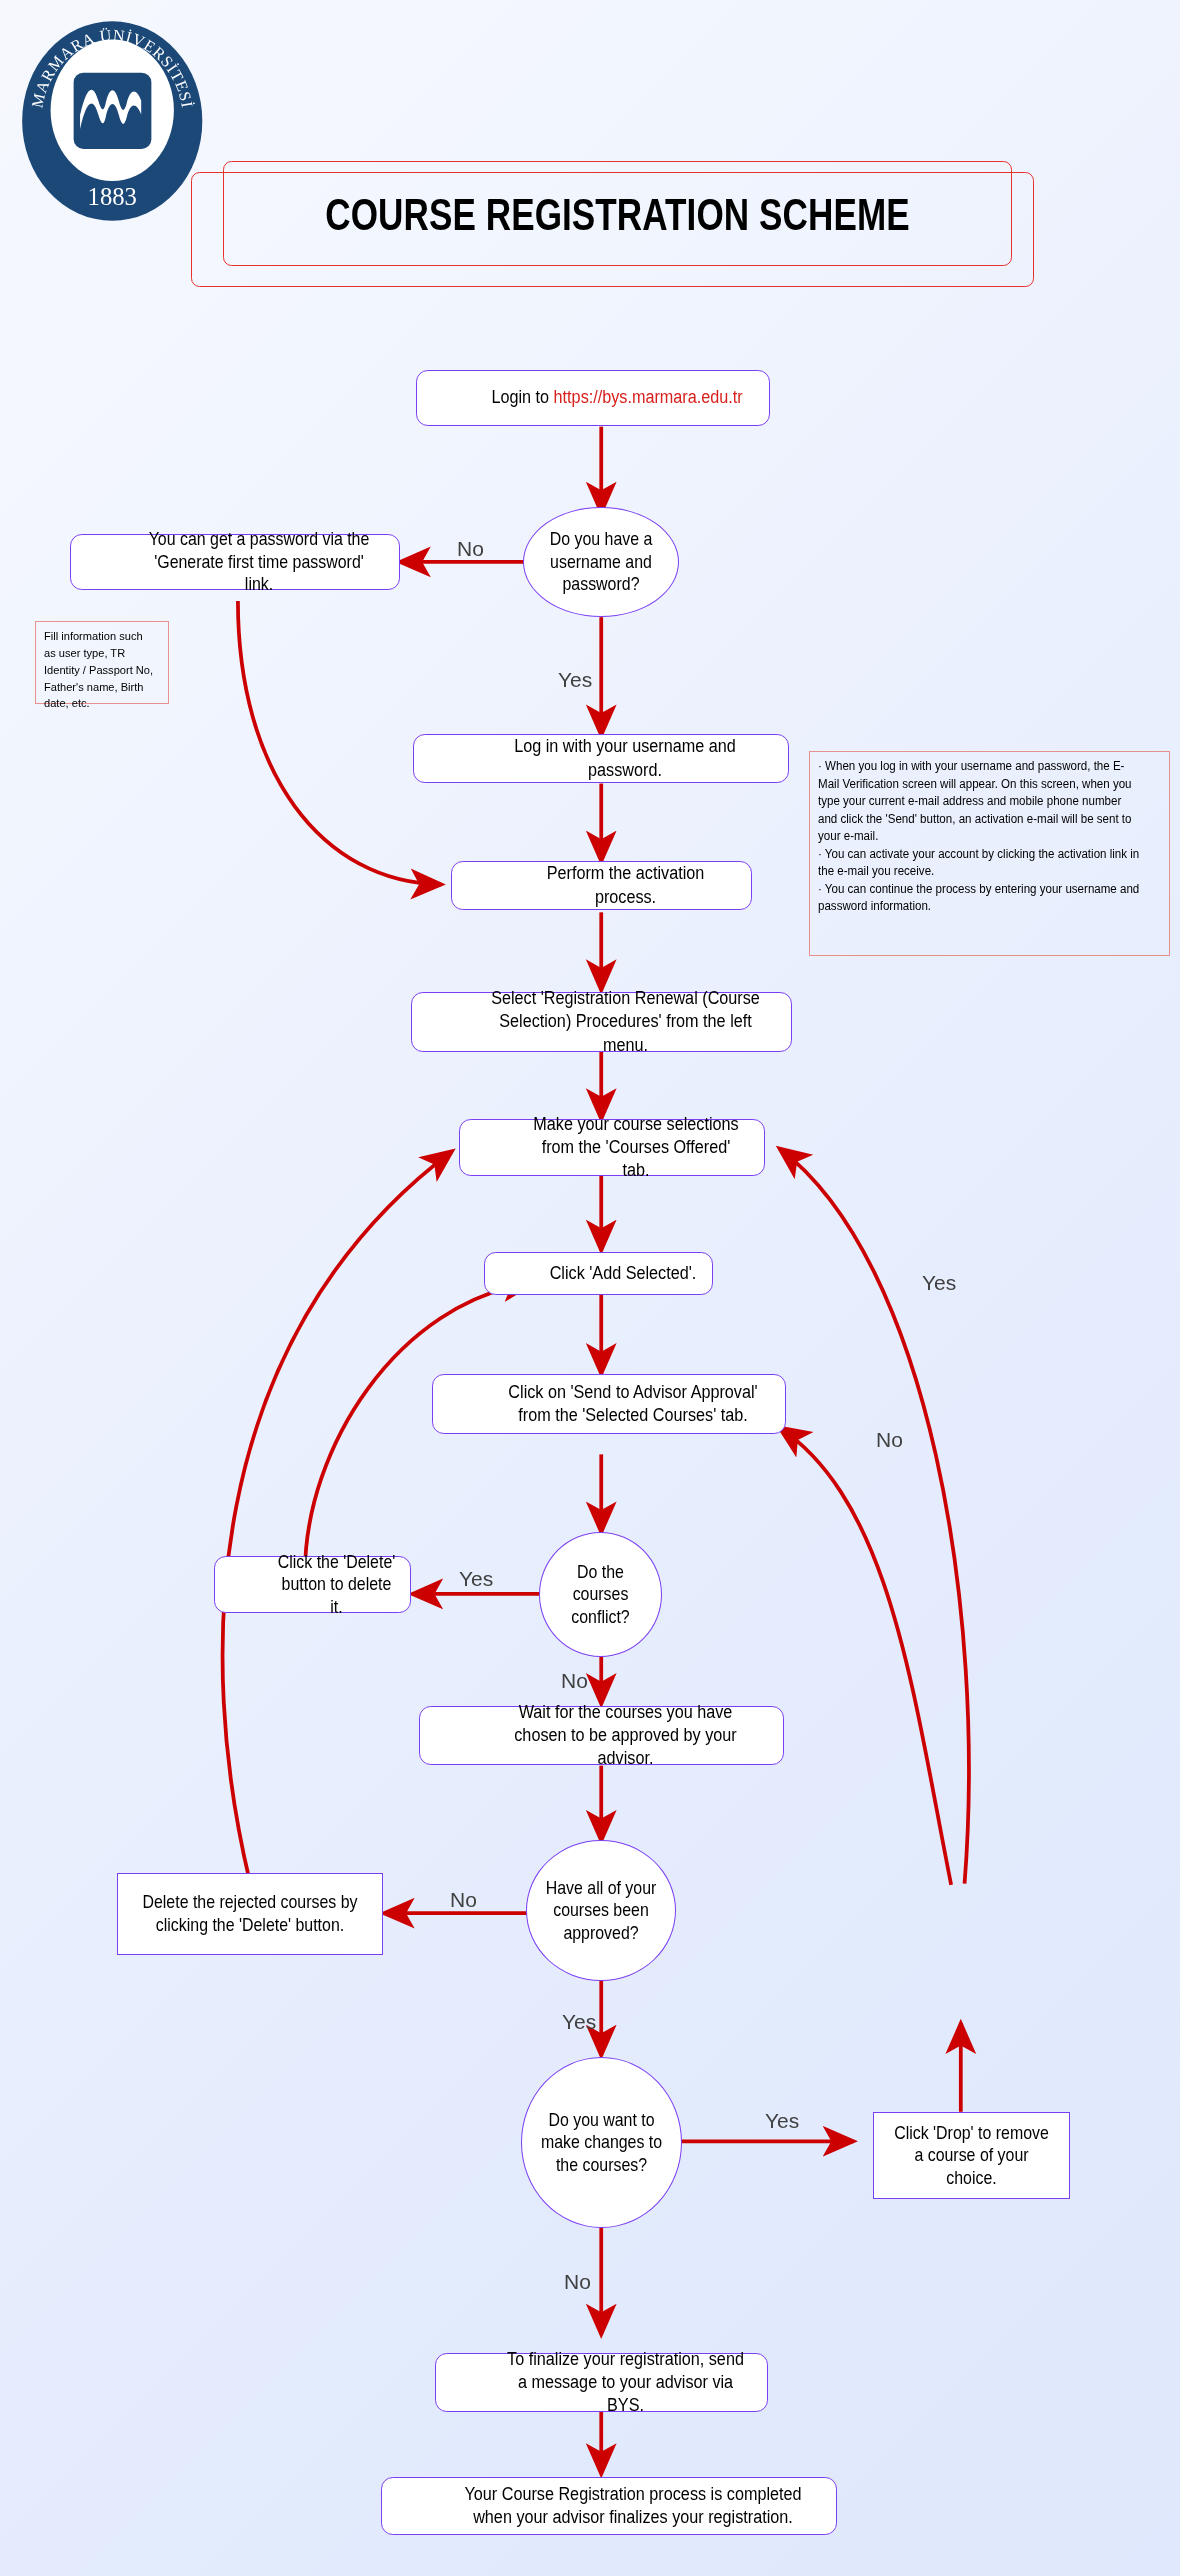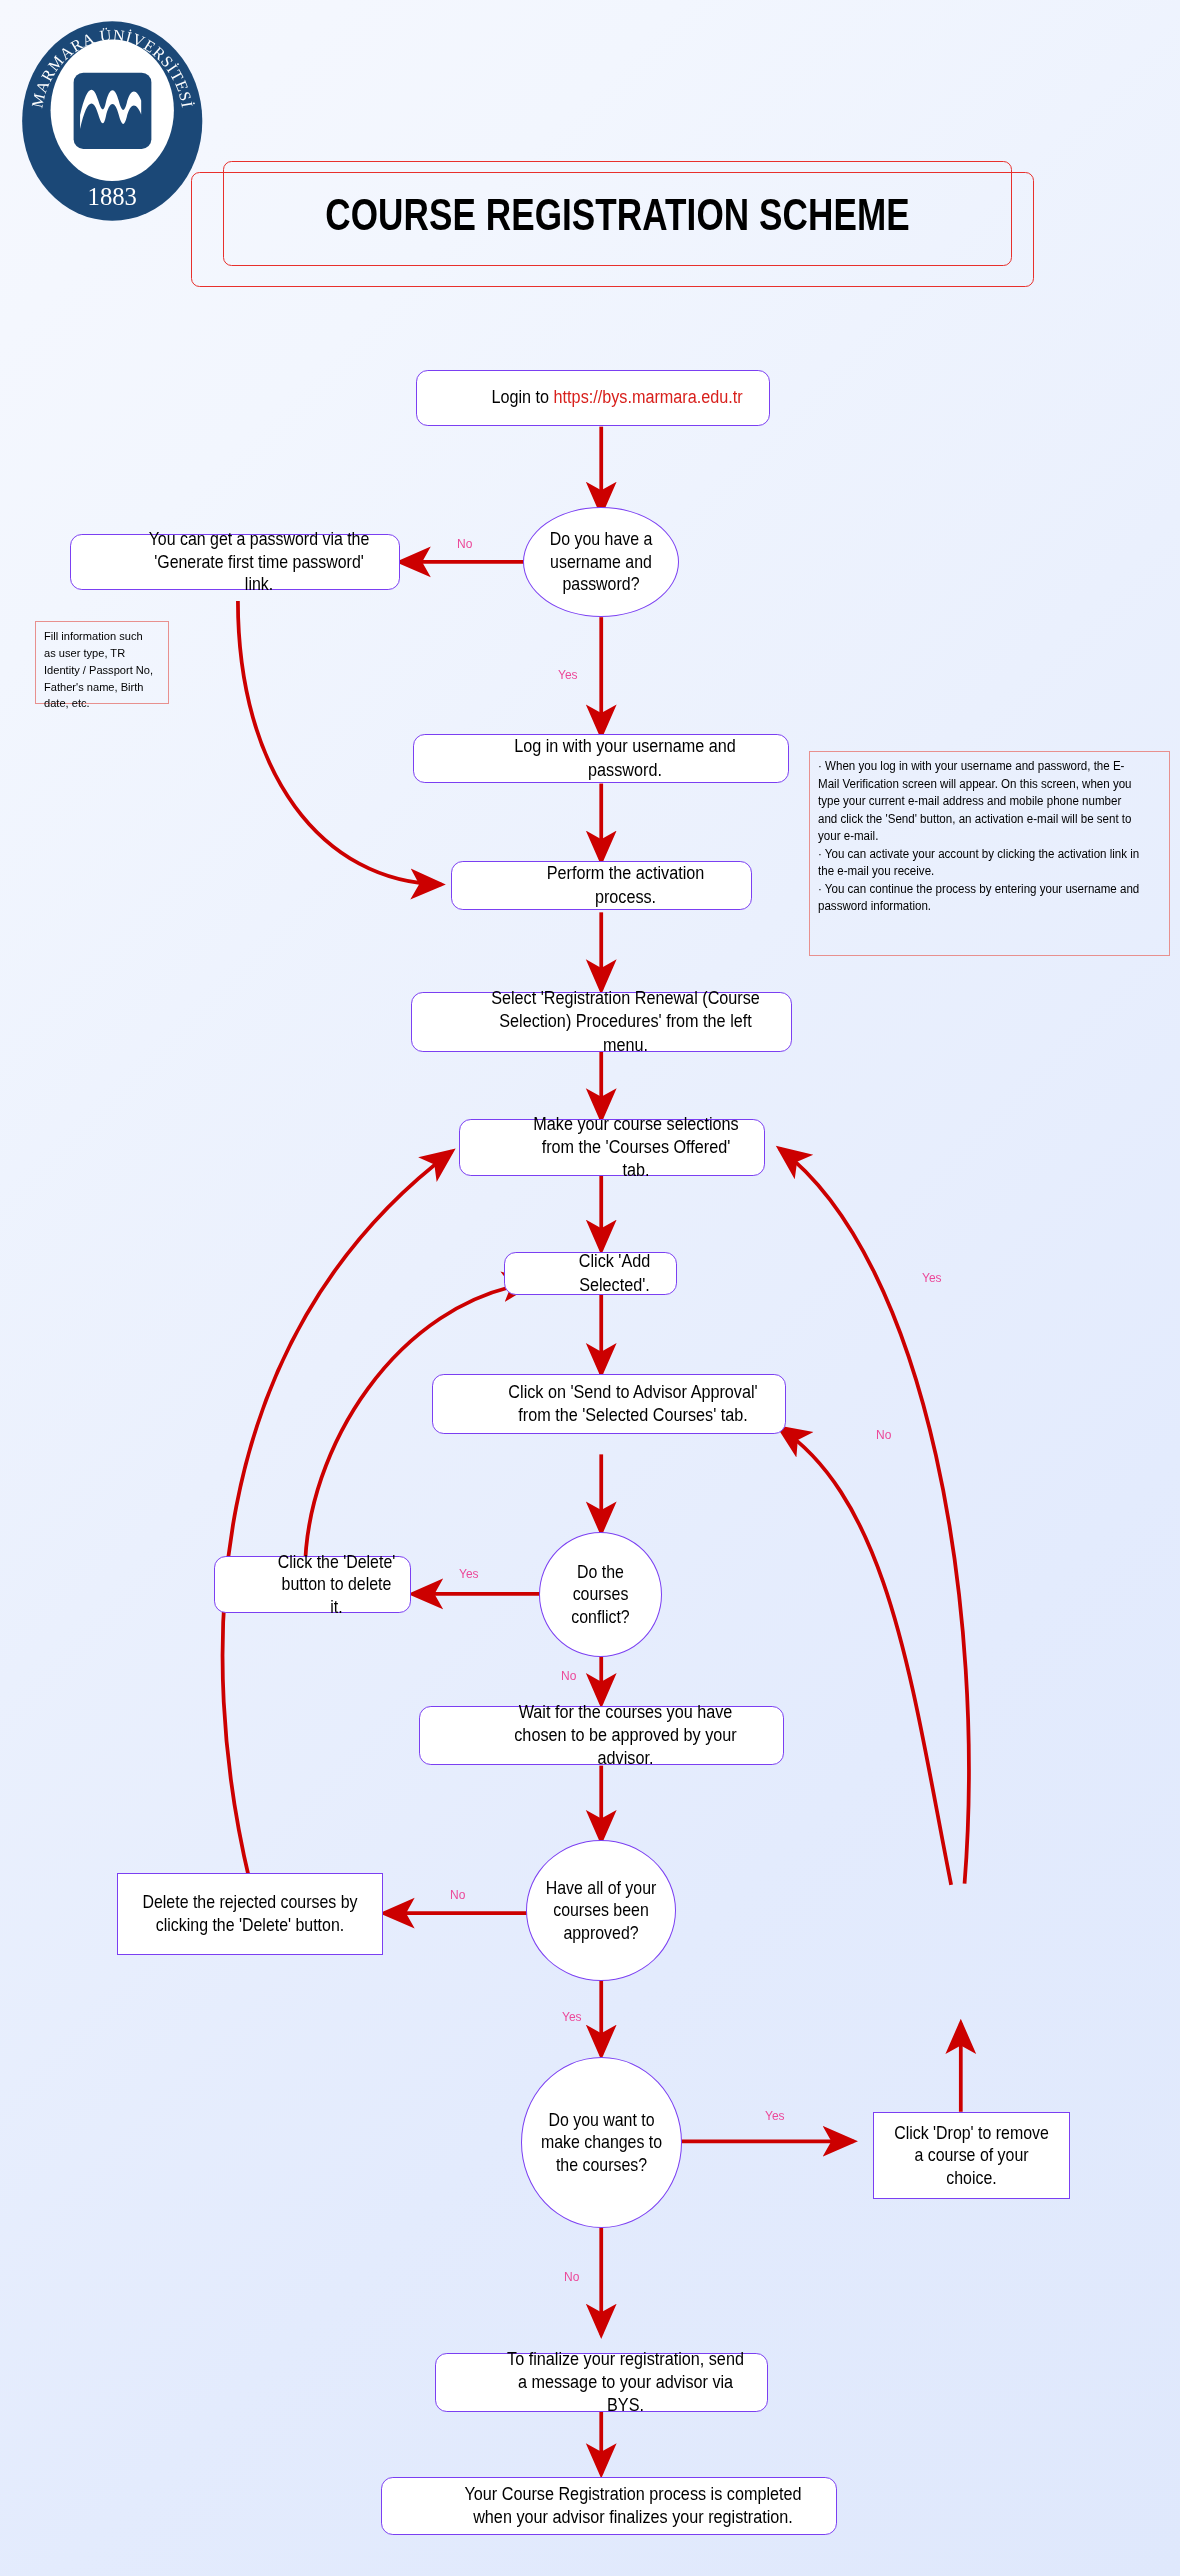--- a/index.html
+++ b/index.html
@@ -104,22 +104,22 @@
   }
   .note .inner {
     transform: scaleX(0.94);
     transform-origin: left center;
     display: block;
   }
 
   
   .edge-label {
     position: absolute;
-    color: #ec4899;
-    font-size: 12px;
+    color: #404040;
+    font-size: 21px;
     white-space: nowrap;
   }
 
   .url { color: #d8201c; }
 </style>
 </head>
 <body>
 
 <div id="canvas">
 
@@ -231,21 +231,21 @@
   </div>
 
   <div class="node rounded" style="left:411px; top:992px; width:381px; height:60px; font-size:18px;">
     <div class="inner">Select 'Registration Renewal (Course Selection) Procedures' from the left menu.</div>
   </div>
 
   <div class="node rounded" style="left:459px; top:1119px; width:306px; height:57px; font-size:18px;">
     <div class="inner">Make your course selections from the 'Courses Offered' tab.</div>
   </div>
 
-  <div class="node rounded" style="left:504px; top:1252px; width:173px; height:43px; font-size:18px;">
+  <div class="node rounded" style="left:484px; top:1252px; width:229px; height:43px; font-size:18px;">
     <div class="inner">Click 'Add Selected'.</div>
   </div>
 
   <div class="node rounded" style="left:432px; top:1374px; width:354px; height:60px; font-size:18px;">
     <div class="inner">Click on 'Send to Advisor Approval' from the 'Selected Courses' tab.</div>
   </div>
 
   <div class="node ellipse" style="left:539px; top:1532px; width:123px; height:125px; font-size:17.7px;">
     <div class="inner">Do the courses conflict?</div>
   </div>

